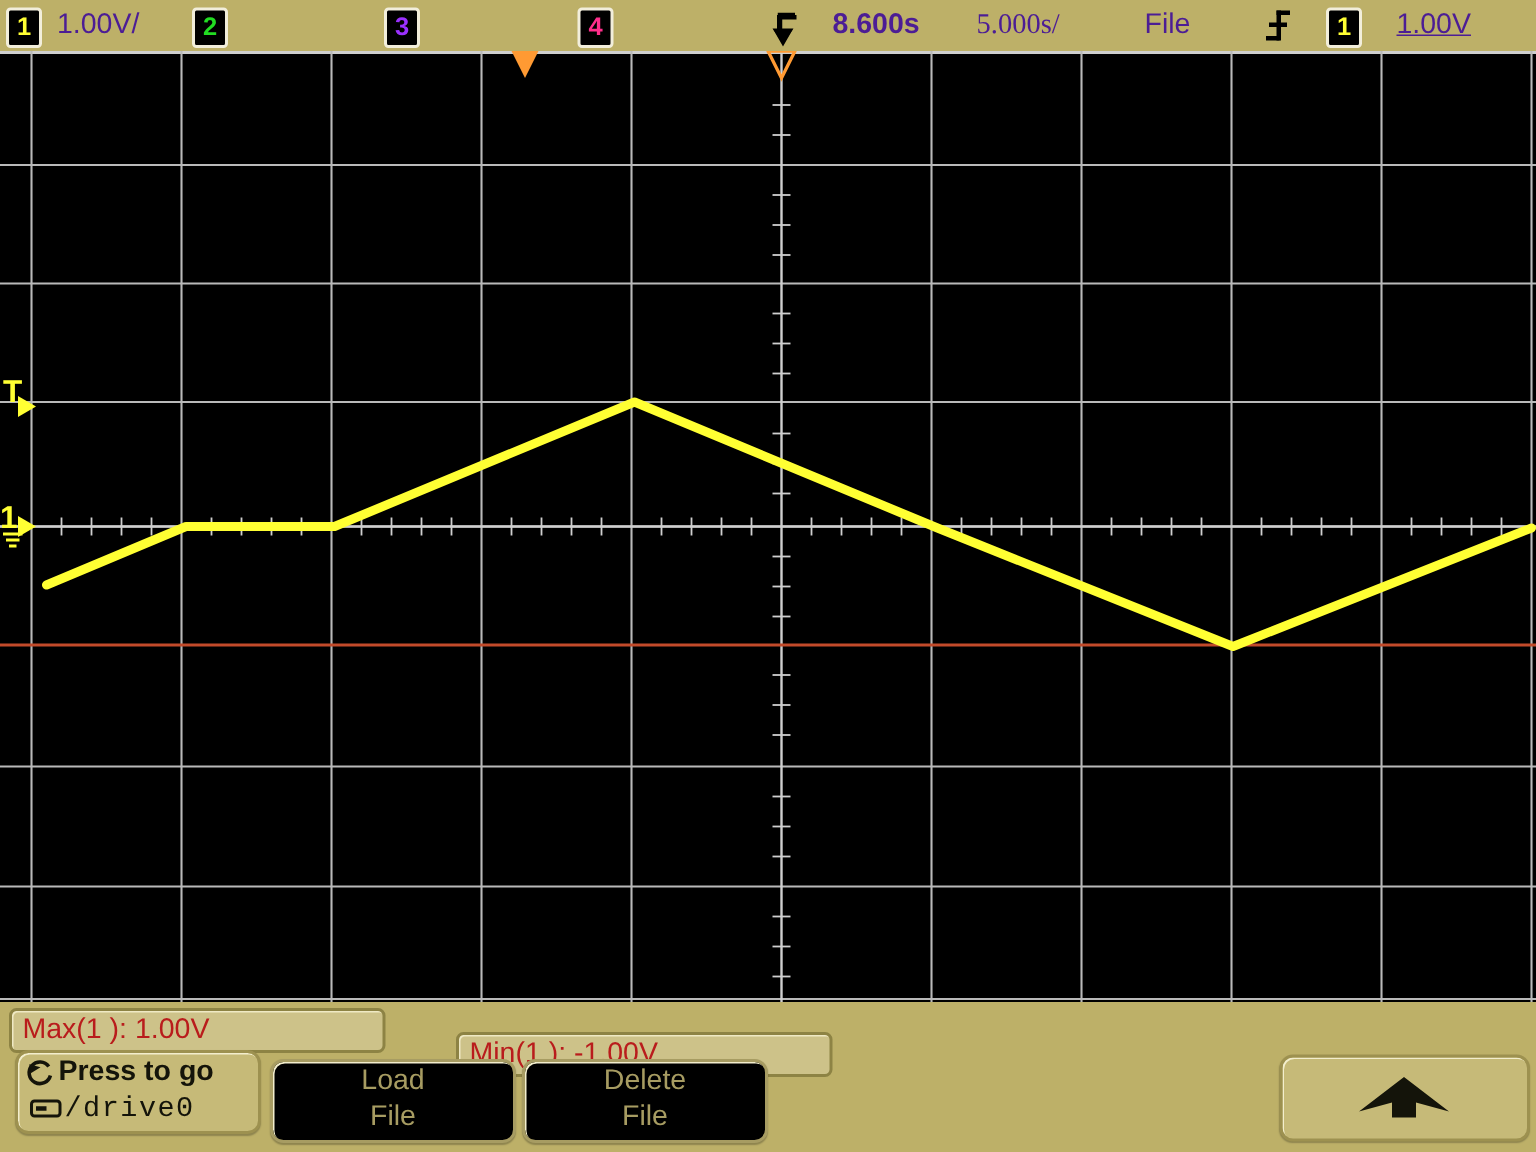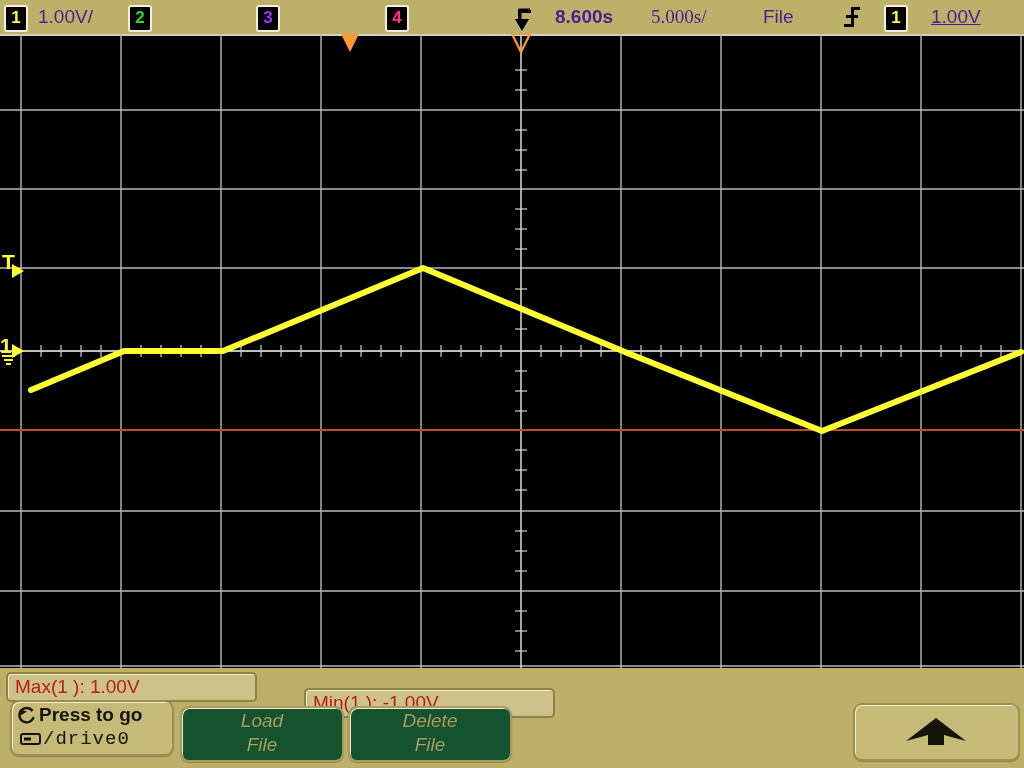--- a/index.html
+++ b/index.html
@@ -44,21 +44,21 @@
     color:#b91c1c;font-size:19px;line-height:25px;padding-left:7px;white-space:nowrap;
     font-family:"Liberation Sans",sans-serif;
   }
 
   .softkey{
     position:absolute;height:52px;border-radius:9px;
     background:#c6ba78;border:2px solid #9d9150;
     box-shadow:inset 1px 1px 0 #f3eecd, 0 1px 1px rgba(0,0,0,.25);
     color:#14140a;text-align:center;
   }
-  .softkey.disabled{color:#a79c62;background:#14532d;border-color:#a79c62;font-style:italic;}
+  .softkey.disabled{color:#a79c62;background:#000000;border-color:#a79c62;}
   .sk-line{font-size:19px;line-height:24px;white-space:nowrap;font-family:"Liberation Sans",sans-serif;}
   .sk-mono{font-family:"Liberation Mono","DejaVu Sans Mono",monospace;font-size:19px;line-height:24px;letter-spacing:1px;}
   .sk-bold{font-weight:bold;font-family:"Liberation Sans",sans-serif;}
 </style>
 </head>
 <body>
 
 <div id="app">
 
   <div id="topbar">

